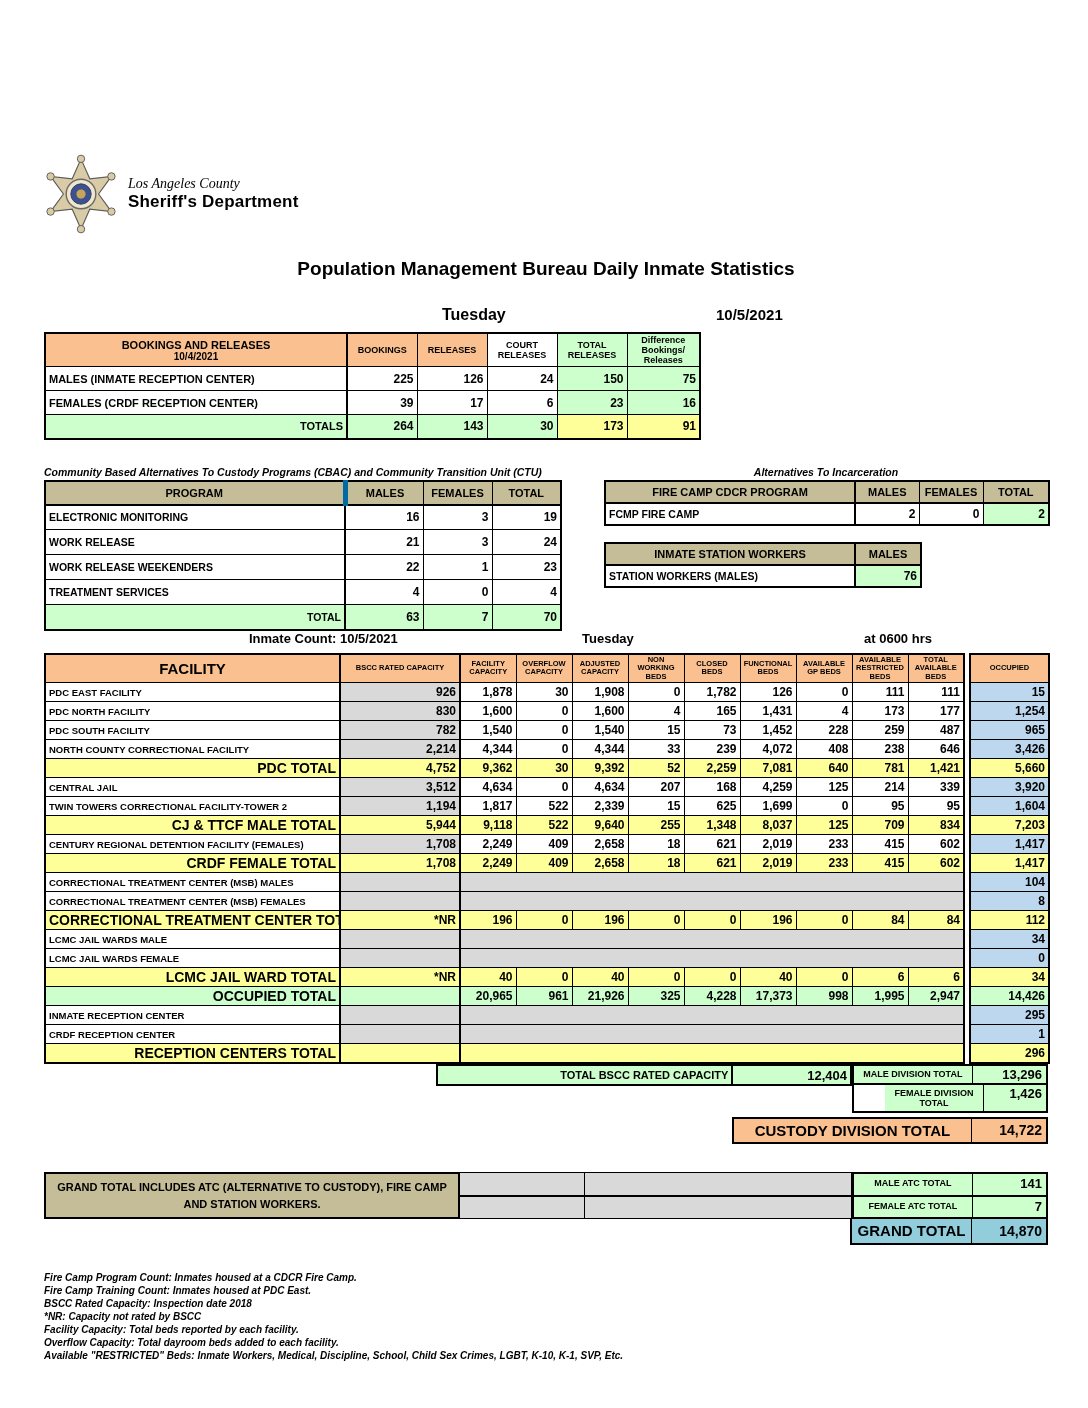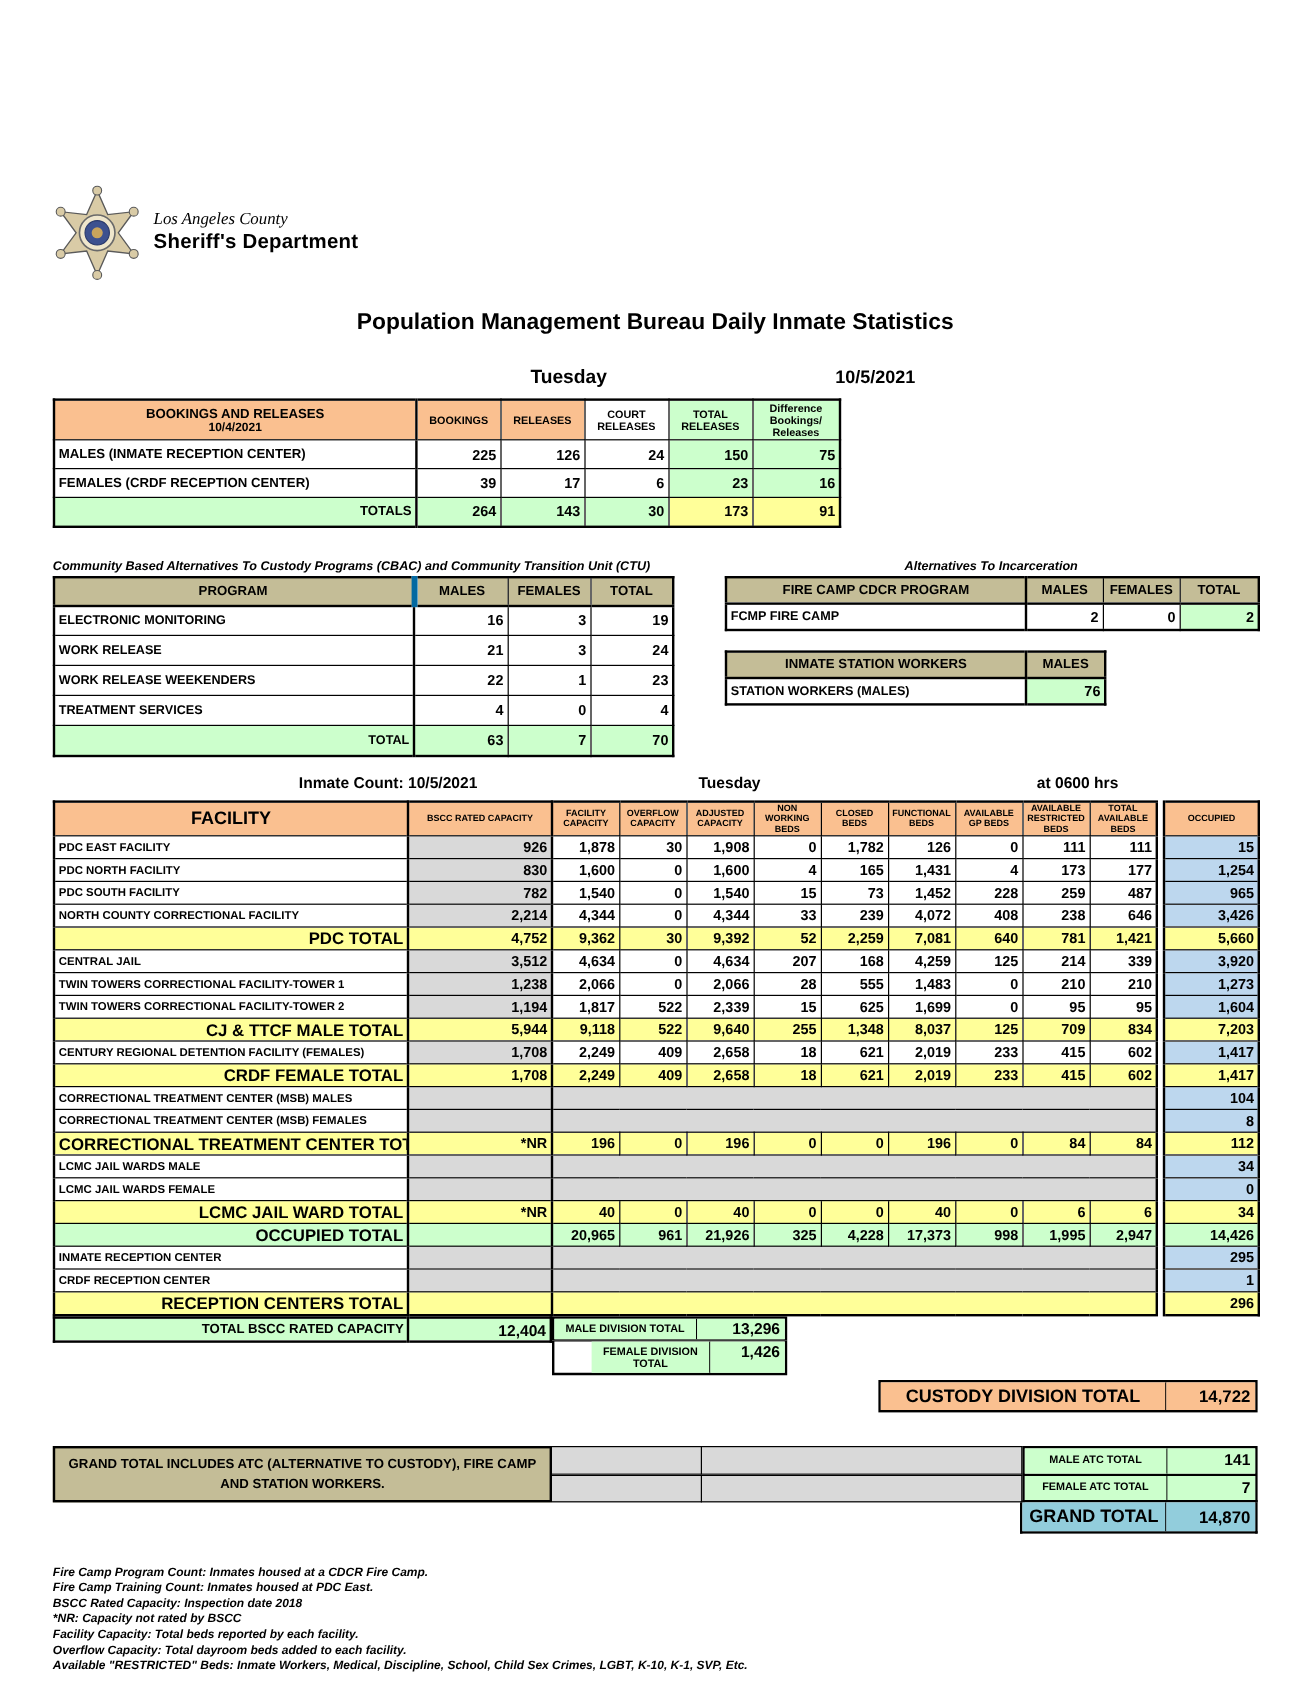--- a/index.html
+++ b/index.html
@@ -14,38 +14,38 @@
   .gray{background:#D9D9D9;}
   .teal{background:#92CDDC;}
   
   .logo-row{display:flex;align-items:center;gap:10px;height:84px;margin-bottom:22px;}
   .logo-county{font-family:"Liberation Serif",serif;font-style:italic;font-size:14px;}
   .logo-dept{font-weight:bold;font-size:17px;letter-spacing:.2px;}
   
   .title{font-size:19px;font-weight:bold;text-align:center;margin:4px 0 26px 0;}
   .dayline{position:relative;height:24px;margin-bottom:2px;}
   .dayline .day{position:absolute;left:398px;font-size:16px;font-weight:bold;}
-  .dayline .date{position:absolute;left:652px;font-size:15px;font-weight:bold;}
+  .dayline .date{position:absolute;left:672px;font-size:15px;font-weight:bold;}
   
   table{border-collapse:collapse;table-layout:fixed;}
   td,th{border:1px solid #000;padding:1px 3px;box-sizing:border-box;overflow:hidden;white-space:nowrap;}
   th{font-weight:bold;}
   .num{text-align:right;font-weight:bold;font-size:12px;}
   .lbl{font-weight:bold;font-size:9.5px;text-align:left;}
   .tr-label{text-align:right;font-size:14px;}
   
   .bookings{width:655px;border:2px solid #000;margin-bottom:26px;}
   .bookings th{font-size:9px;text-align:center;}
   .bookings .hmain{font-size:11px;}
   .bookings .hdate{font-size:10px;font-weight:bold;}
   .bookings td{height:24px;}
   .bookings .lbl{border-right:2px solid #000;font-size:11px;}
   .bookings th.lblh{border-right:2px solid #000;}
   
-  .midrow{display:flex;justify-content:space-between;align-items:flex-start;margin-bottom:14px;}
+  .midrow{display:flex;justify-content:space-between;align-items:flex-start;margin-bottom:0;}
   .ital-title{font-weight:bold;font-style:italic;font-size:10.5px;margin-bottom:2px;}
   .ital-title.center{text-align:center;}
   .cbac{width:516px;border:2px solid #000;}
   .cbac th{font-size:11px;height:24px;border-bottom:2px solid #000;}
   .cbac td{height:25px;}
   .cbac .lbl{border-right:2px solid #000;font-size:10.5px;}
   .ati-block{width:444px;}
   .fire{width:444px;border:2px solid #000;margin-bottom:16px;}
   .fire th{font-size:11px;height:22px;border-bottom:2px solid #000;}
   .fire td{height:22px;}
@@ -66,21 +66,21 @@
   .facility thead th:not(.gap){border-top:2px solid #000;}
   .facility td{height:19px;}
   .facility .lbl{border-right:2px solid #000;}
   .facility .bscc{border-right:2px solid #000;}
   .facility td:first-child,.facility th:first-child{border-left:2px solid #000;}
   .facility .gap{border-top:none;border-bottom:none;border-left:2px solid #000;border-right:2px solid #000;background:#fff;padding:0;}
   .facility .occ{border-right:2px solid #000;}
   .facility tbody tr:last-child td:not(.gap){border-bottom:2px solid #000;}
   .facility .span-cell{padding:0;}
   
-  .bottomrow{display:flex;justify-content:flex-start;align-items:flex-start;}
+  .bottomrow{display:flex;justify-content:flex-end;align-items:flex-start;}
   .bscc-total{width:416px;border:2px solid #000;}
   .bscc-total .lbl{border-right:2px solid #000;height:20px;}
   .bscc-total .num{font-size:13px;height:20px;}
   .divtot{display:flex;border:2px solid #000;border-bottom-width:1px;}
   .divtot.second{border-top-width:1px;border-bottom-width:2px;padding-left:31px;}
   .divtot .dlabel{width:120px;border-right:1px solid #000;font-size:9px;font-weight:bold;text-align:center;padding:3px 2px;box-sizing:border-box;}
   .divtot .dval{width:74px;text-align:right;font-weight:bold;font-size:13px;padding:1px 4px;box-sizing:border-box;}
   .rightstack{width:196px;}
   .custodyrow{display:flex;justify-content:flex-end;margin-top:4px;}
   .custody{display:flex;border:2px solid #000;}
@@ -411,35 +411,20 @@
           <td class="num">207</td>
           <td class="num">168</td>
           <td class="num">4,259</td>
           <td class="num">125</td>
           <td class="num">214</td>
           <td class="num">339</td>
           <td class="gap"></td>
           <td class="num occ blue">3,920</td>
         </tr>
         <tr>
-          <td class="lbl">TWIN TOWERS CORRECTIONAL FACILITY-TOWER 1</td>
-          <td class="num bscc gray">1,238</td>
-          <td class="num">2,066</td>
-          <td class="num">0</td>
-          <td class="num">2,066</td>
-          <td class="num">28</td>
-          <td class="num">555</td>
-          <td class="num">1,483</td>
-          <td class="num">0</td>
-          <td class="num">210</td>
-          <td class="num">210</td>
-          <td class="gap"></td>
-          <td class="num occ blue">1,273</td>
-        </tr>
-        <tr>
           <td class="lbl">TWIN TOWERS CORRECTIONAL FACILITY-TOWER 2</td>
           <td class="num bscc gray">1,194</td>
           <td class="num">1,817</td>
           <td class="num">522</td>
           <td class="num">2,339</td>
           <td class="num">15</td>
           <td class="num">625</td>
           <td class="num">1,699</td>
           <td class="num">0</td>
           <td class="num">95</td>

